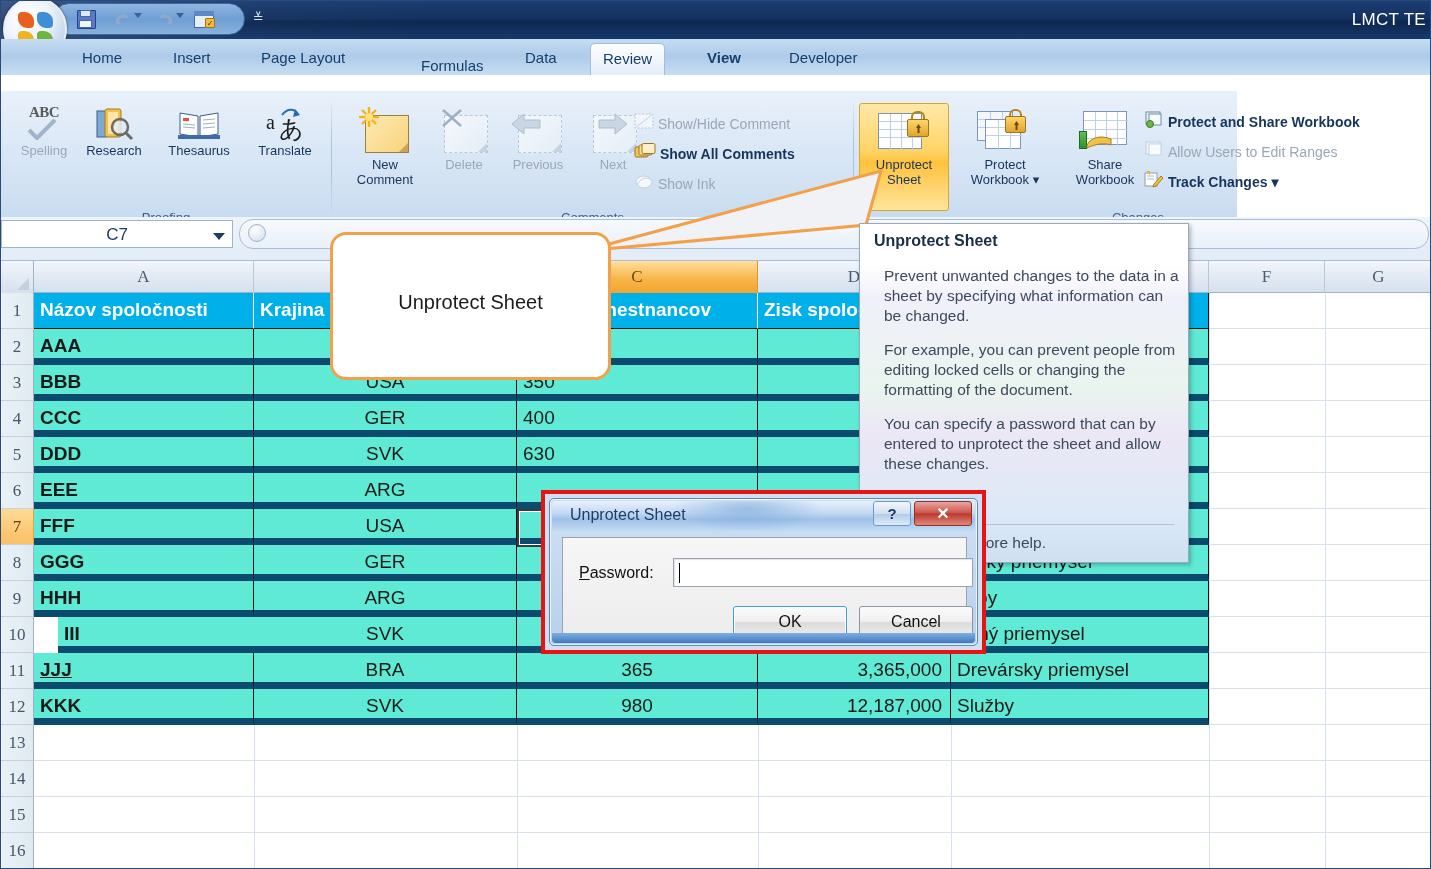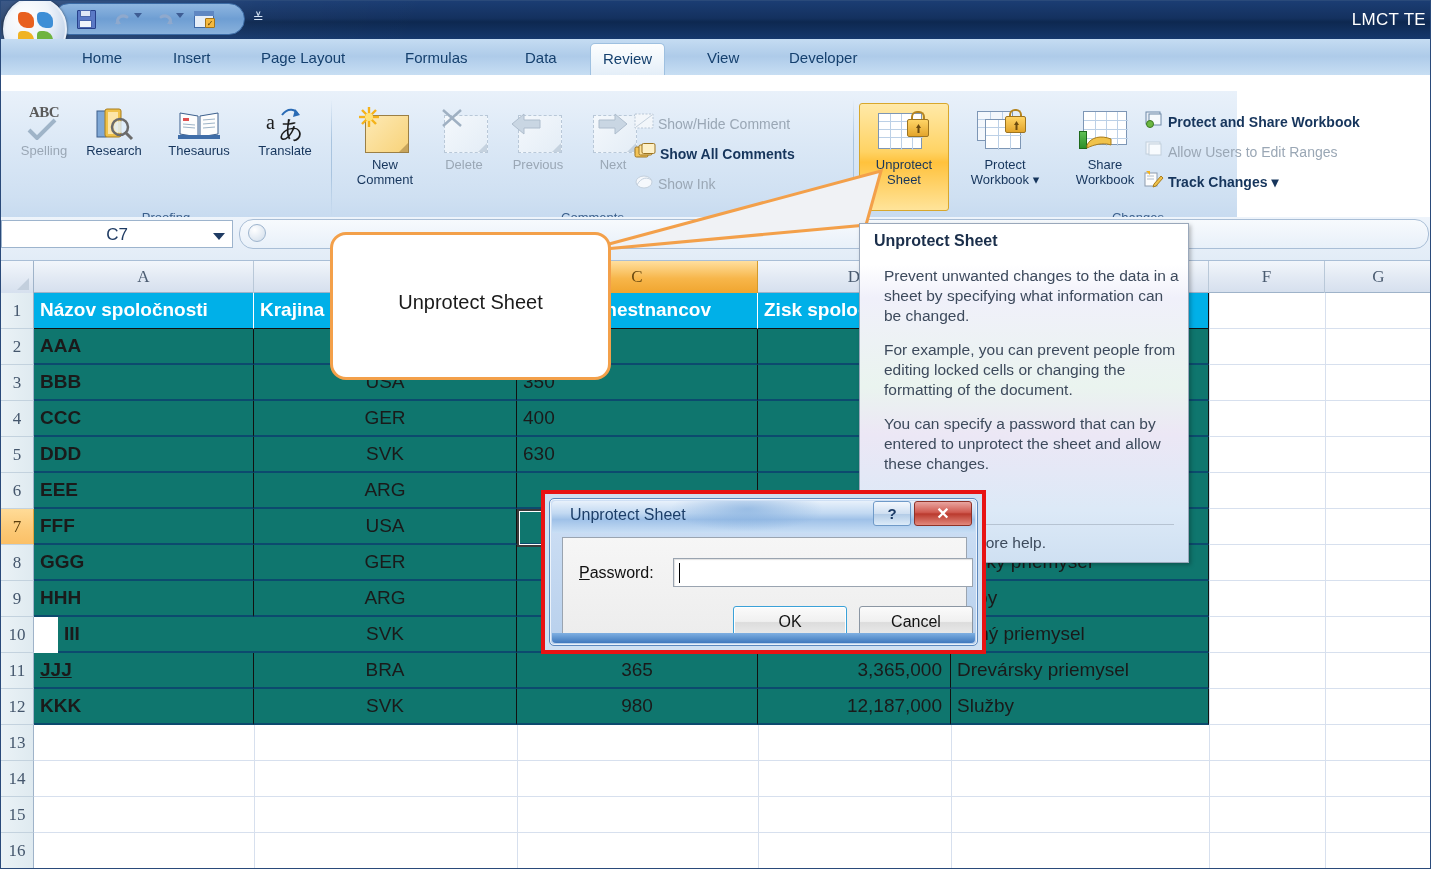--- a/index.html
+++ b/index.html
@@ -188,21 +188,21 @@
   .gridrow { position:absolute; left:33px; width:1398px; height:36px; }
   .gcell {
     position:absolute; top:0; height:36px; line-height:34px;
     font-size:19px; color:#1a1a1a;
     font-family:"Liberation Sans", sans-serif;
     overflow:hidden; white-space:nowrap;
   }
   .empty-line { position:absolute; left:33px; width:1398px; height:1px; background:#d7e0ee;}
   .vline { position:absolute; width:1px; background:#d7e0ee; }
 
-  .tbl-cell { border-right:1px solid #111; border-bottom:2px solid #0c4a6e; background:#0f766e; }
+  .tbl-cell { border-right:1px solid #111; border-bottom:7px solid #0c4a6e; background:#5eead4; }
   .tbl-head {
     background:#00b0e8; color:#fff; font-weight:bold; font-size:19px;
     border-right:1px solid #fff; border-bottom:1px solid #111;
   }
   .pad-l { padding-left:6px; }
   .center { text-align:center; }
   .right { text-align:right; padding-right:8px; }
   .bold { font-weight:bold; }
 
   .sel-cell {
@@ -347,24 +347,24 @@
       </div>
     </div>
 
     <div class="title-text">LMCT TE</div>
   </div>
 
   <div class="tabstrip">
     <div class="tab" style="left:69px;">Home</div>
     <div class="tab" style="left:160px;">Insert</div>
     <div class="tab" style="left:248px;">Page Layout</div>
-    <div class="tab" style="left:392px;">Formulas</div>
+    <div class="tab" style="left:408px;margin-top:8px;">Formulas</div>
     <div class="tab" style="left:512px;">Data</div>
     <div class="tab active" style="left:589px;">Review</div>
-    <div class="tab" style="left:694px;">View</div>
+    <div class="tab" style="left:694px;font-weight:bold;">View</div>
     <div class="tab" style="left:776px;">Developer</div>
   </div>
 
   <div class="ribbon">
 
     <div class="grp" style="left:0; width:330px;">
 
       <div class="ribbon-btn" style="left:6px; top:12px; width:74px;">
         <div class="rb-ico ico-abc">
           <div class="abc-text">ABC</div>

